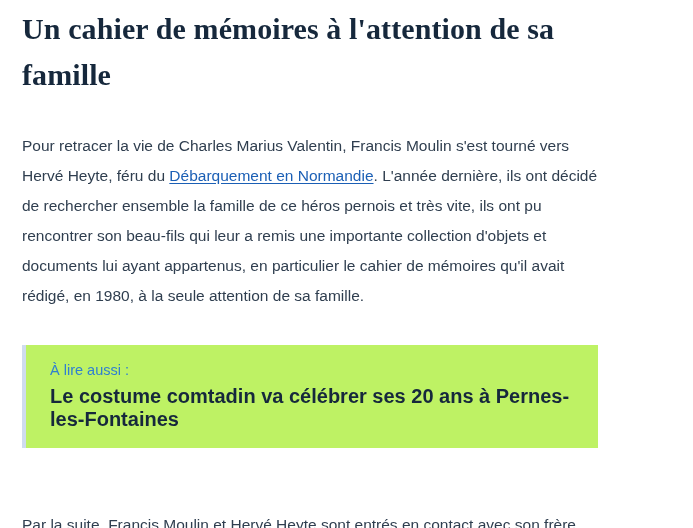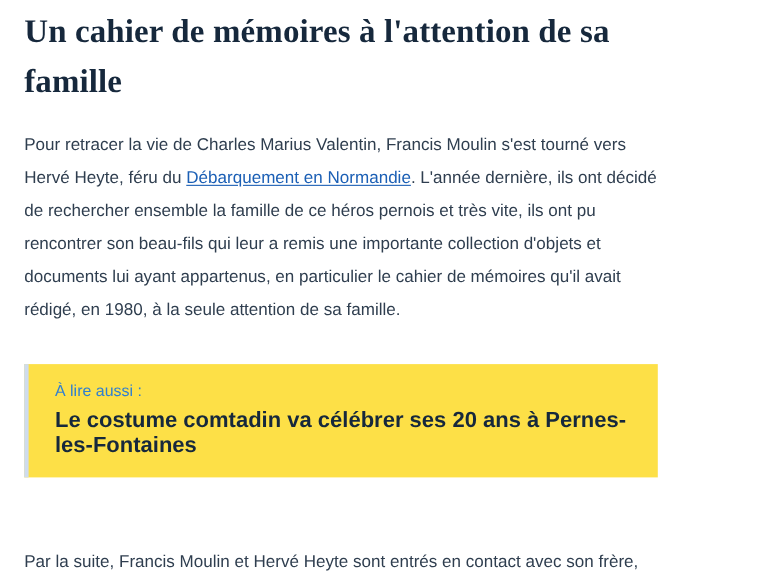--- a/index.html
+++ b/index.html
@@ -32,31 +32,31 @@
     letter-spacing: 0.1px;
   }
   .body-para {
     font-family: "Liberation Sans", sans-serif;
     font-size: 15.5px;
     line-height: 30px;
     color: #2f3e4f;
     margin: 0;
   }
   .para-1 {
-    margin-top: 19px;
+    margin-top: 33px;
   }
   .inline-link {
     color: #1b5fb5;
     text-decoration: underline;
     text-underline-offset: 2px;
     cursor: pointer;
   }
   .readalso {
     margin-top: 34px;
-    background: #fde047;
+    background: #bef264;
     border-left: 4px solid #cfdcee;
     box-sizing: border-box;
     padding: 17px 20px 17px 24px;
     display: flex;
     align-items: baseline;
     gap: 7px;
     flex-wrap: wrap;
   }
   .readalso-label {
     color: #2f7fd1;

